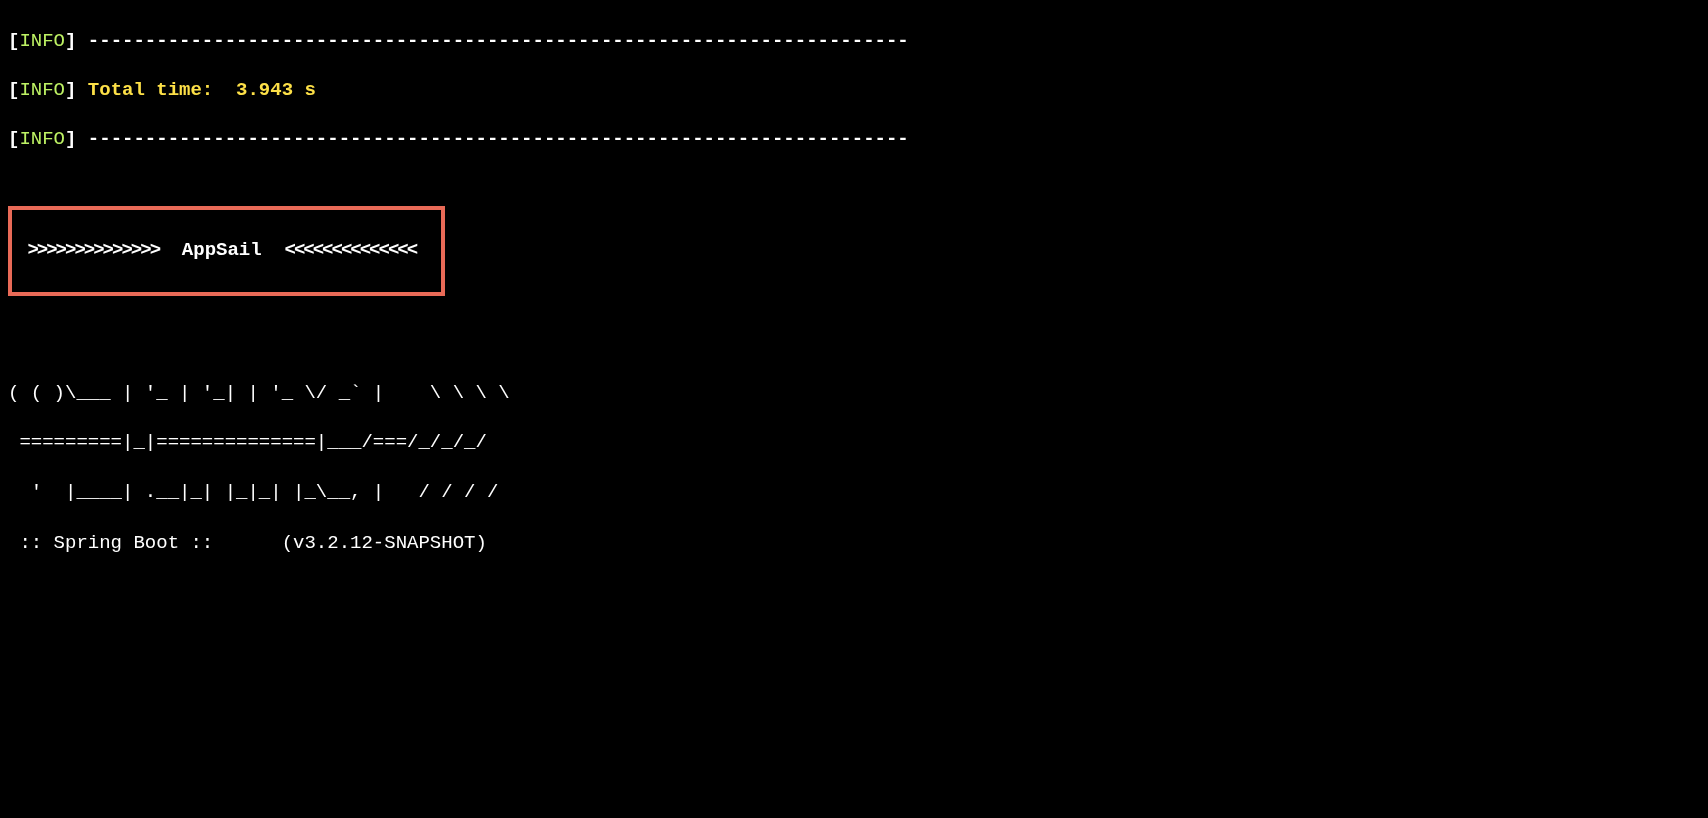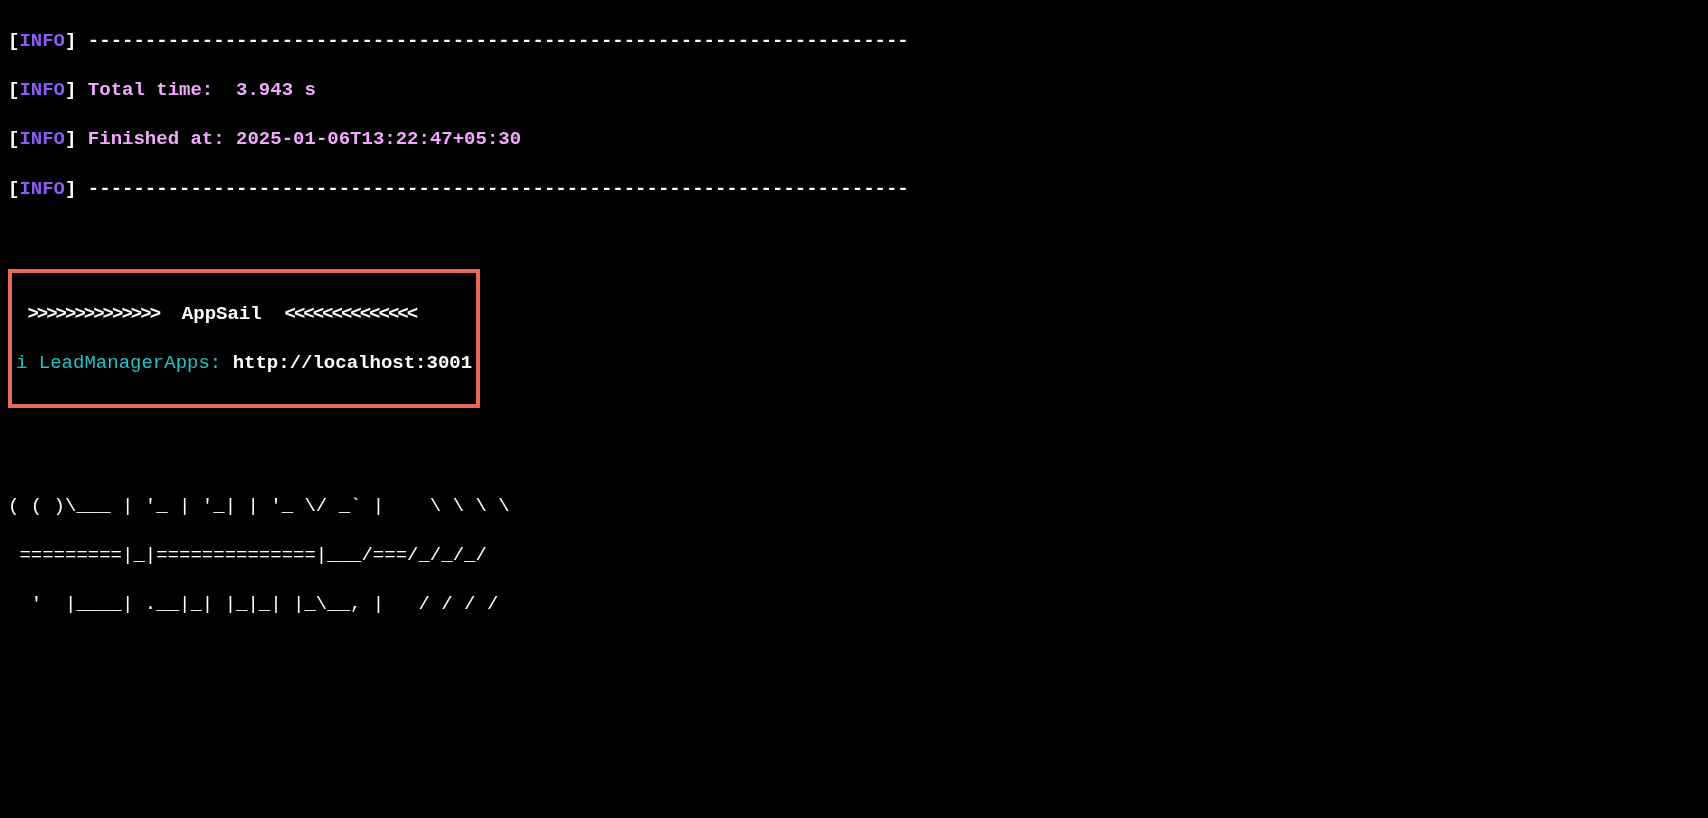--- a/index.html
+++ b/index.html
@@ -12,33 +12,33 @@
     line-height: 1.3;
     width: 1708px;
     height: 818px;
     overflow: hidden;
   }
   .terminal {
     padding: 4px 8px;
     white-space: pre;
   }
   .info-tag {
-    color: #8b5cf6;
-    font-weight: bold;
+    color: #bef264;
+    font-weight: normal;
     text-align: center;
   }
   .bracket { color: #fff; font-weight: bold; }
   .dash-line { color: #fff; font-weight: bold; }
-  .info-text { color: #f0abfc; font-weight: bold; }
+  .info-text { color: #fde047; font-weight: bold; }
 
   .highlight-box {
     display: inline-block;
     border: 4px solid #e96a57;
-    padding: 4px 4px 4px 4px;
-    margin-top: 18px;
+    padding: 4px 25px 4px 4px;
+    margin-top: 4px;
     margin-bottom: 16px;
   }
   .appsail-line {
     color:#fff;
     font-weight: bold;
   }
   .appsail-arrows { color:#fff; font-weight:bold; letter-spacing:-2px;}
   .appsail-name { font-weight:bold; }
   .leadmanager-label { color:#21c2c4; }
   .leadmanager-i { color:#21c2c4; }
@@ -51,29 +51,28 @@
     margin-top: 20px;
   }
   .spring-boot-line { margin-top:2px; }
 </style>
 </head>
 <body>
 
 <div class="terminal">
 <div><span class="bracket">[</span><span class="info-tag">INFO</span><span class="bracket">]</span> <span class="dash-line">------------------------------------------------------------------------</span></div>
 <div><span class="bracket">[</span><span class="info-tag">INFO</span><span class="bracket">]</span> <span class="info-text">Total time:  </span><span class="info-text">3.943 s</span></div>
-<div><span class="bracket">[</span><span class="info-tag">INFO</span><span class="bracket">]</span> <span class="info-text">Finished at: </span><span class="info-text">2025-01-06T13:22:47+05:30</span></div>
 <div><span class="bracket">[</span><span class="info-tag">INFO</span><span class="bracket">]</span> <span class="dash-line">------------------------------------------------------------------------</span></div>
 
 <div class="highlight-box">
 <div class="appsail-line"> <span class="appsail-arrows">&gt;&gt;&gt;&gt;&gt;&gt;&gt;&gt;&gt;&gt;&gt;&gt;&gt;&gt;</span>  <span class="appsail-name">AppSail</span>  <span class="appsail-arrows">&lt;&lt;&lt;&lt;&lt;&lt;&lt;&lt;&lt;&lt;&lt;&lt;&lt;&lt;</span></div>
-<div><span class="leadmanager-i">i</span> <span class="leadmanager-label">LeadManagerApps:</span> <span class="url">http://localhost:3001</span></div>
 </div>
 
 <div class="ascii-art">
 <div>( ( )\___ | '_ | '_| | '_ \/ _` |    \ \ \ \</div>
 <div> =========|_|==============|___/===/_/_/_/</div>
 <div>  '  |____| .__|_| |_|_| |_\__, |   / / / /</div>
+<div class="spring-boot-line"> :: Spring Boot ::      (v3.2.12-SNAPSHOT)</div>
 </div>
 
 
 
 </div>
 
 </body></html>

